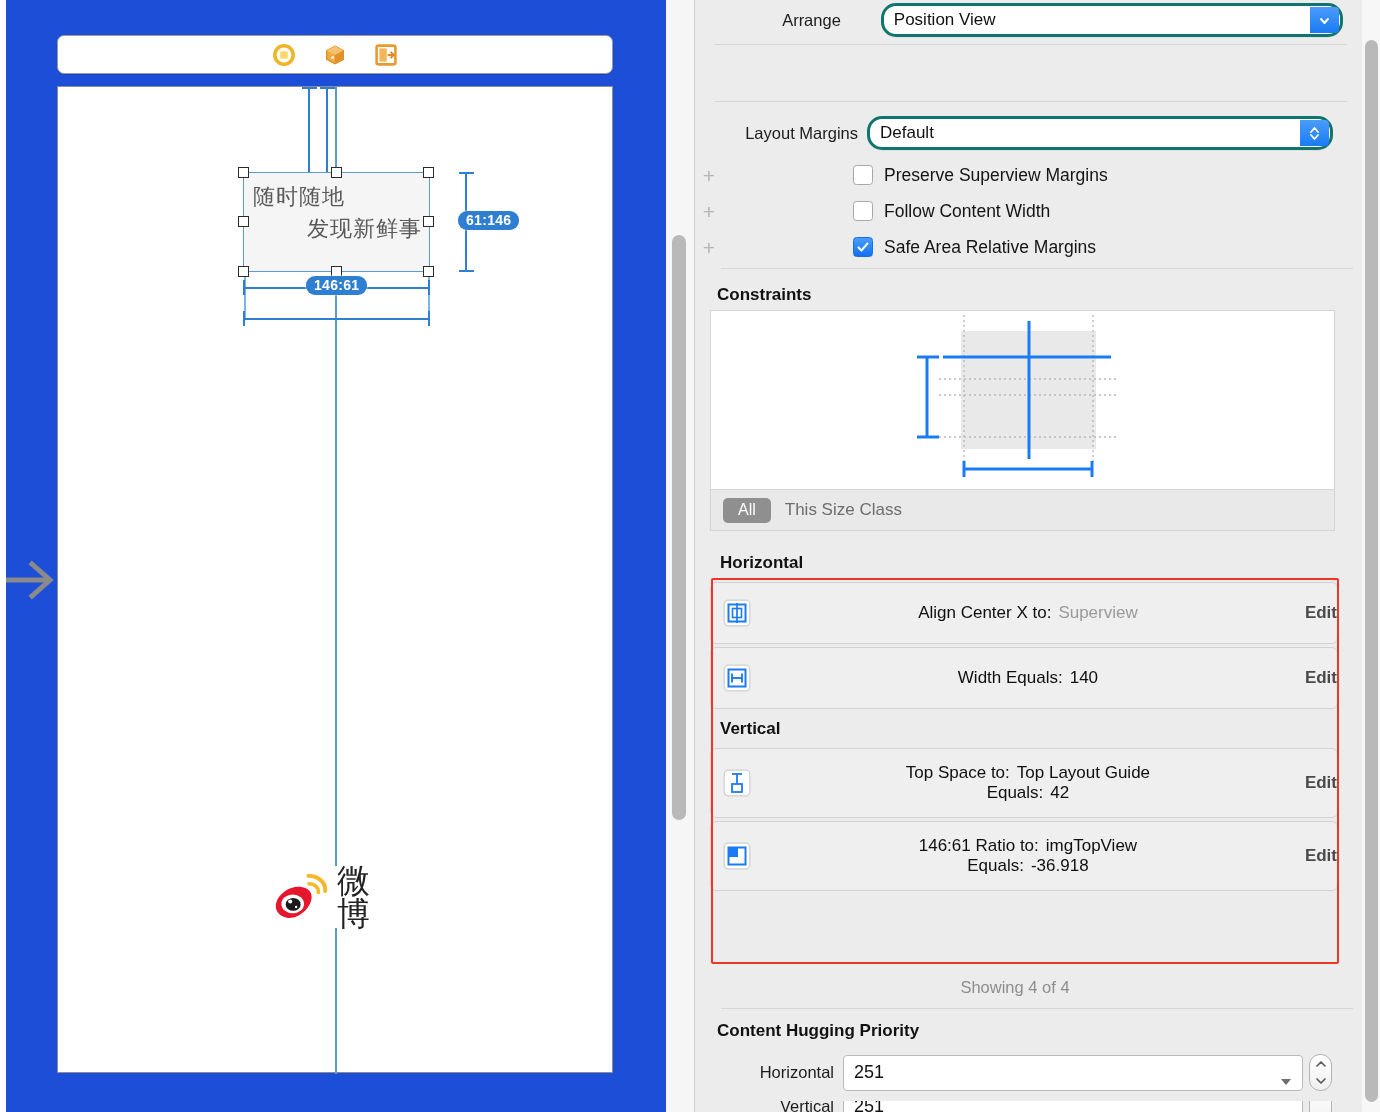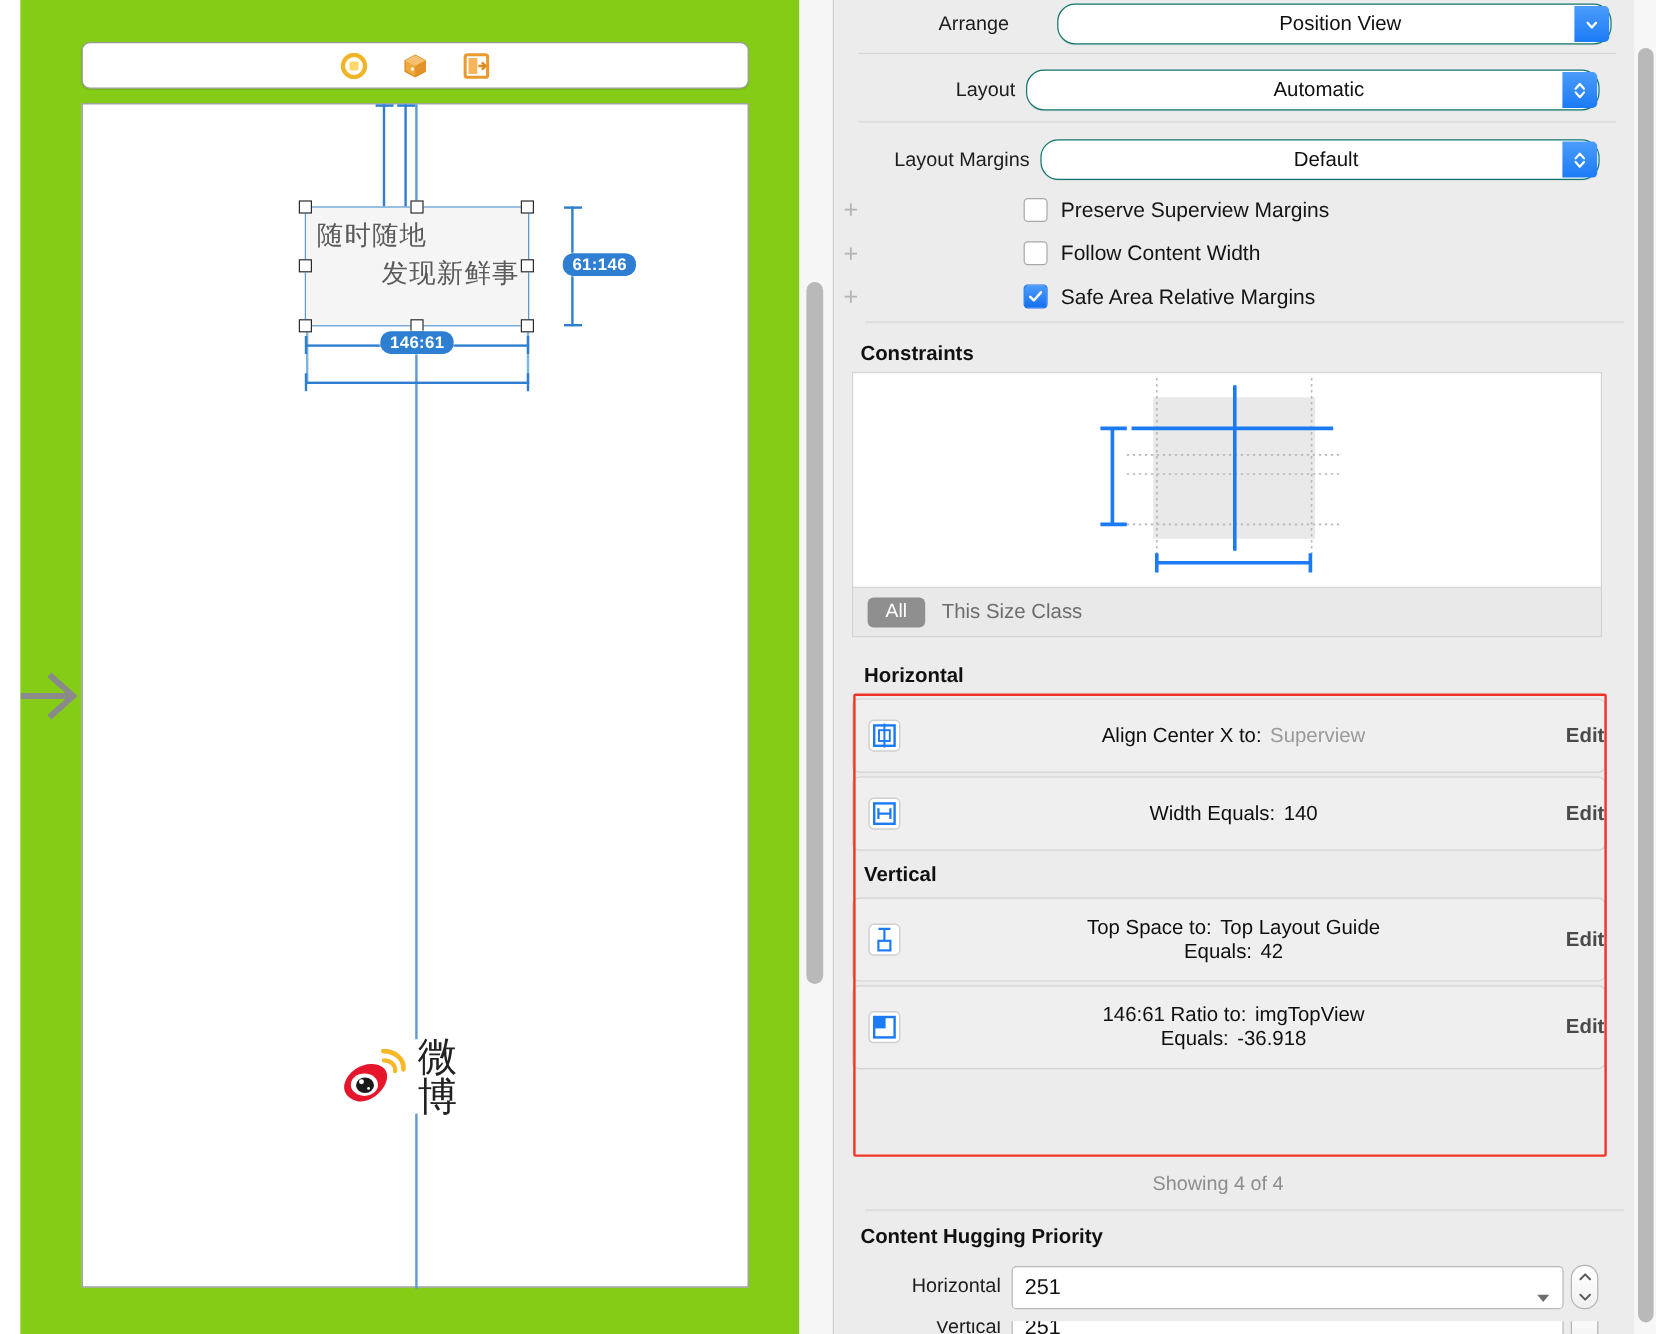--- a/index.html
+++ b/index.html
@@ -6,22 +6,22 @@
   html, body {
     width: 1380px; height: 1112px;
     font-family: "Liberation Sans", sans-serif;
     background: #ffffff;
     overflow: hidden;
   }
   #root { position: relative; width: 1380px; height: 1112px; }
 
   
   #canvas-pane {
-    position: absolute; left: 17px; top: 0; width: 758px; height: 1112px;
-    background: #84cc16;
+    position: absolute; left: 6px; top: 0; width: 758px; height: 1112px;
+    background: #1d4ed8;
   }
   #scene-dock {
     position: absolute; left: 51px; top: 35px; width: 556px; height: 39px;
     background: #ffffff; border: 1px solid #9a9a9e; border-radius: 7px;
     box-shadow: 0 1px 1px rgba(0,0,0,.10);
   }
   .dock-icons {
     position: absolute; left: 0; top: 0; width: 100%; height: 100%;
     display: flex; align-items: center; justify-content: center; gap: 29px;
   }
@@ -112,25 +112,24 @@
   .insp-inner { position: absolute; left: 0; top: 0; width: 667px; height: 1112px; }
 
   .row { display: flex; align-items: center; }
   .lbl-col {
     width: 160px; text-align: right; padding-right: 9px;
     font-size: 16.5px; color: #1c1c1c;
   }
 
   
   .popup {
-    position: relative; background: #ffffff; border: 1px solid #0f766e;
+    position: relative; background: #ffffff; border: 3px solid #0f766e;
     border-radius: 15px; height: 34px; display: flex; align-items: center;
     padding-left: 10px; font-size: 17px; color: #101010;
     box-shadow: 0 1px 0 rgba(0,0,0,.05);
-    justify-content: center;
   }
   .popup .arrowbox {
     position: absolute; right: 1px; top: 1px; bottom: 1px; width: 29px;
     background: linear-gradient(#4b9cfb,#1b7bf5); border-radius: 0 4px 4px 0;
     display: flex; align-items: center; justify-content: center;
   }
   .chev-d { width: 11px; height: 11px; }
   .chev-ud { width: 11px; height: 17px; }
 
   .sep { height: 1px; background: #d6d6d6; margin: 0 12px; }
@@ -327,32 +326,20 @@
           <span>Position View</span>
           <span class="arrowbox">
             <svg class="chev-d" viewBox="0 0 11 11">
                 <path d="M2 4 L5.5 8 L9 4" stroke="#fff" stroke-width="1.9" fill="none" stroke-linecap="round" stroke-linejoin="round"></path>
               </svg>
           </span>
         </div>
       </div>
       <div class="sep" style="position:absolute; left:8px; top:44px; width:632px;"></div>
 
-      <div class="row" style="position:absolute; left:0; top:55px; width:648px; height:40px;">
-        <div class="lbl-col">Layout</div>
-        <div class="popup" style="width:478px;">
-          <span>Automatic</span>
-          <span class="arrowbox">
-            <svg class="chev-ud" viewBox="0 0 11 17">
-                <path d="M2 7 L5.5 3 L9 7" stroke="#fff" stroke-width="1.8" fill="none" stroke-linecap="round" stroke-linejoin="round"></path>
-                <path d="M2 10 L5.5 14 L9 10" stroke="#fff" stroke-width="1.8" fill="none" stroke-linecap="round" stroke-linejoin="round"></path>
-              </svg>
-          </span>
-        </div>
-      </div>
       <div class="sep" style="position:absolute; left:8px; top:101px; width:632px;"></div>
 
       <div class="row" style="position:absolute; left:0; top:113px; width:648px; height:40px;">
         <div class="lbl-col" style="width:172px;">Layout Margins</div>
         <div class="popup" style="width:466px;">
           <span>Default</span>
           <span class="arrowbox">
             <svg class="chev-ud" viewBox="0 0 11 17">
                 <path d="M2 7 L5.5 3 L9 7" stroke="#fff" stroke-width="1.8" fill="none" stroke-linecap="round" stroke-linejoin="round"></path>
                 <path d="M2 10 L5.5 14 L9 10" stroke="#fff" stroke-width="1.8" fill="none" stroke-linecap="round" stroke-linejoin="round"></path>

